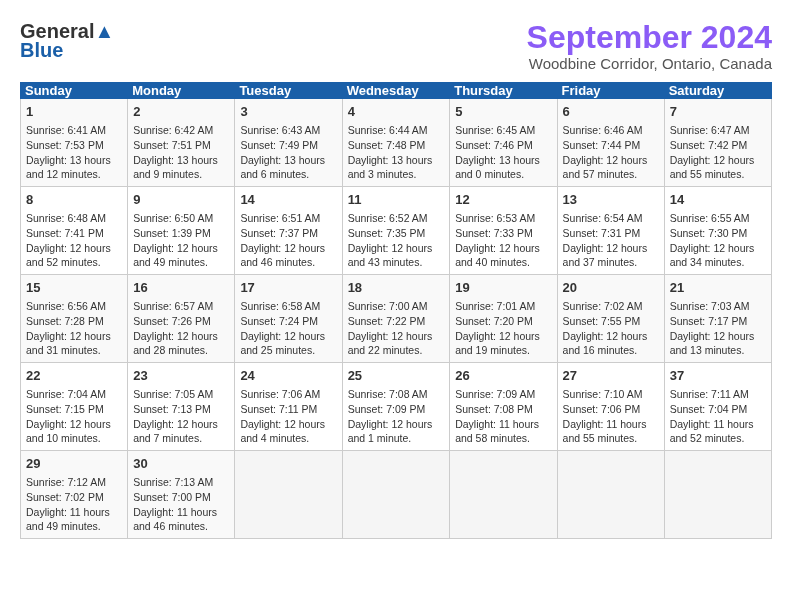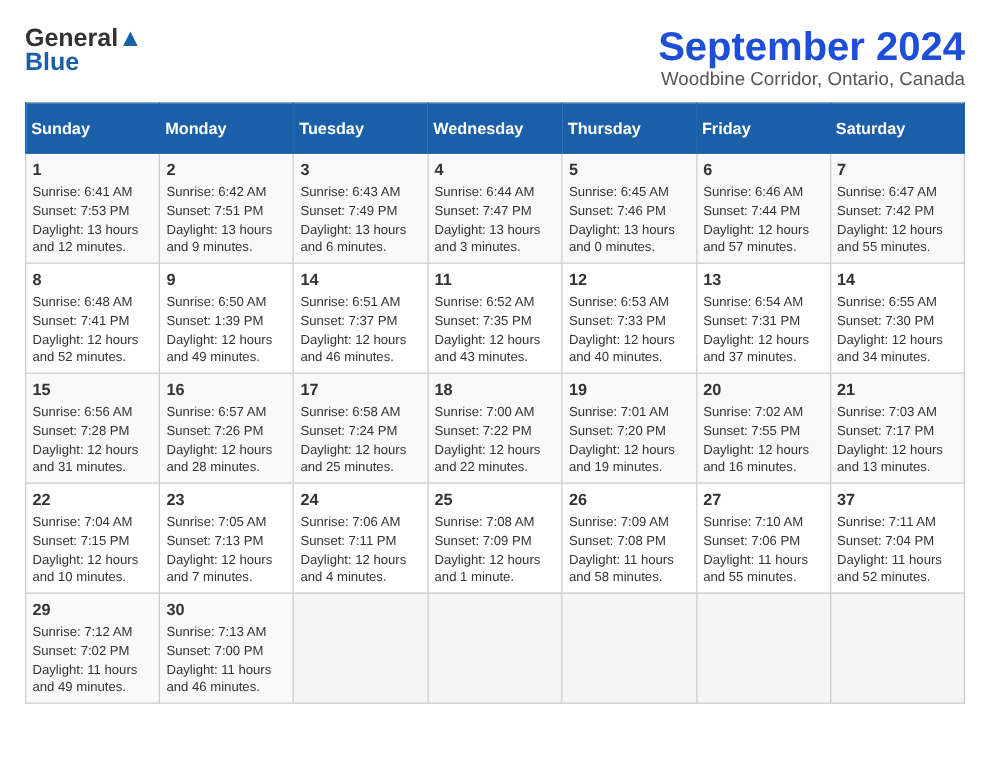--- a/index.html
+++ b/index.html
@@ -20,37 +20,37 @@
       display: flex;
       align-items: center;
       gap: 4px;
     }
     .title-block {
       text-align: right;
     }
     .title-block h1 {
       font-size: 32px;
       font-weight: bold;
-      color: #1d4ed8;
+      color: #8b5cf6;
       line-height: 1.1;
     }
     .title-block h2 {
       font-size: 15px;
       font-weight: normal;
       color: #555;
     }
     table {
       width: 100%;
       border-collapse: collapse;
       font-size: 11px;
     }
     thead tr th {
       background-color: #1a5fa8;
       color: #fff;
-      padding: 12px 4px;
+      padding: 0 4px;
       text-align: left;
       font-size: 13px;
       font-weight: bold;
       border: 1px solid #1a5fa8;
     }
     tbody tr td {
       border: 1px solid #ccc;
       vertical-align: top;
       padding: 4px 5px;
       width: 108px;
@@ -105,21 +105,21 @@
         <th>Thursday</th>
         <th>Friday</th>
         <th>Saturday</th>
       </tr>
   </thead>
   <tbody id="calendar-body">
   <tr>
         <td><span class="day-number">1</span><span>Sunrise: 6:41 AM</span><br><span>Sunset: 7:53 PM</span><br><span>Daylight: 13 hours and 12 minutes.</span></td>
         <td><span class="day-number">2</span><span>Sunrise: 6:42 AM</span><br><span>Sunset: 7:51 PM</span><br><span>Daylight: 13 hours and 9 minutes.</span></td>
         <td><span class="day-number">3</span><span>Sunrise: 6:43 AM</span><br><span>Sunset: 7:49 PM</span><br><span>Daylight: 13 hours and 6 minutes.</span></td>
-        <td><span class="day-number">4</span><span>Sunrise: 6:44 AM</span><br><span>Sunset: 7:47 PM</span><br><span>Daylight: 13 hours and 3 minutes.</span></td>
+        <td><span class="day-number">4</span><span>Sunrise: 6:44 AM</span><br><span>Sunset: 7:48 PM</span><br><span>Daylight: 13 hours and 3 minutes.</span></td>
         <td><span class="day-number">5</span><span>Sunrise: 6:45 AM</span><br><span>Sunset: 7:46 PM</span><br><span>Daylight: 13 hours and 0 minutes.</span></td>
         <td><span class="day-number">6</span><span>Sunrise: 6:46 AM</span><br><span>Sunset: 7:44 PM</span><br><span>Daylight: 12 hours and 57 minutes.</span></td>
         <td><span class="day-number">7</span><span>Sunrise: 6:47 AM</span><br><span>Sunset: 7:42 PM</span><br><span>Daylight: 12 hours and 55 minutes.</span></td>
       </tr>
       <tr>
         <td><span class="day-number">8</span><span>Sunrise: 6:48 AM</span><br><span>Sunset: 7:41 PM</span><br><span>Daylight: 12 hours and 52 minutes.</span></td>
         <td><span class="day-number">9</span><span>Sunrise: 6:50 AM</span><br><span>Sunset: 1:39 PM</span><br><span>Daylight: 12 hours and 49 minutes.</span></td>
         <td><span class="day-number">14</span><span>Sunrise: 6:51 AM</span><br><span>Sunset: 7:37 PM</span><br><span>Daylight: 12 hours and 46 minutes.</span></td>
         <td><span class="day-number">11</span><span>Sunrise: 6:52 AM</span><br><span>Sunset: 7:35 PM</span><br><span>Daylight: 12 hours and 43 minutes.</span></td>
         <td><span class="day-number">12</span><span>Sunrise: 6:53 AM</span><br><span>Sunset: 7:33 PM</span><br><span>Daylight: 12 hours and 40 minutes.</span></td>

